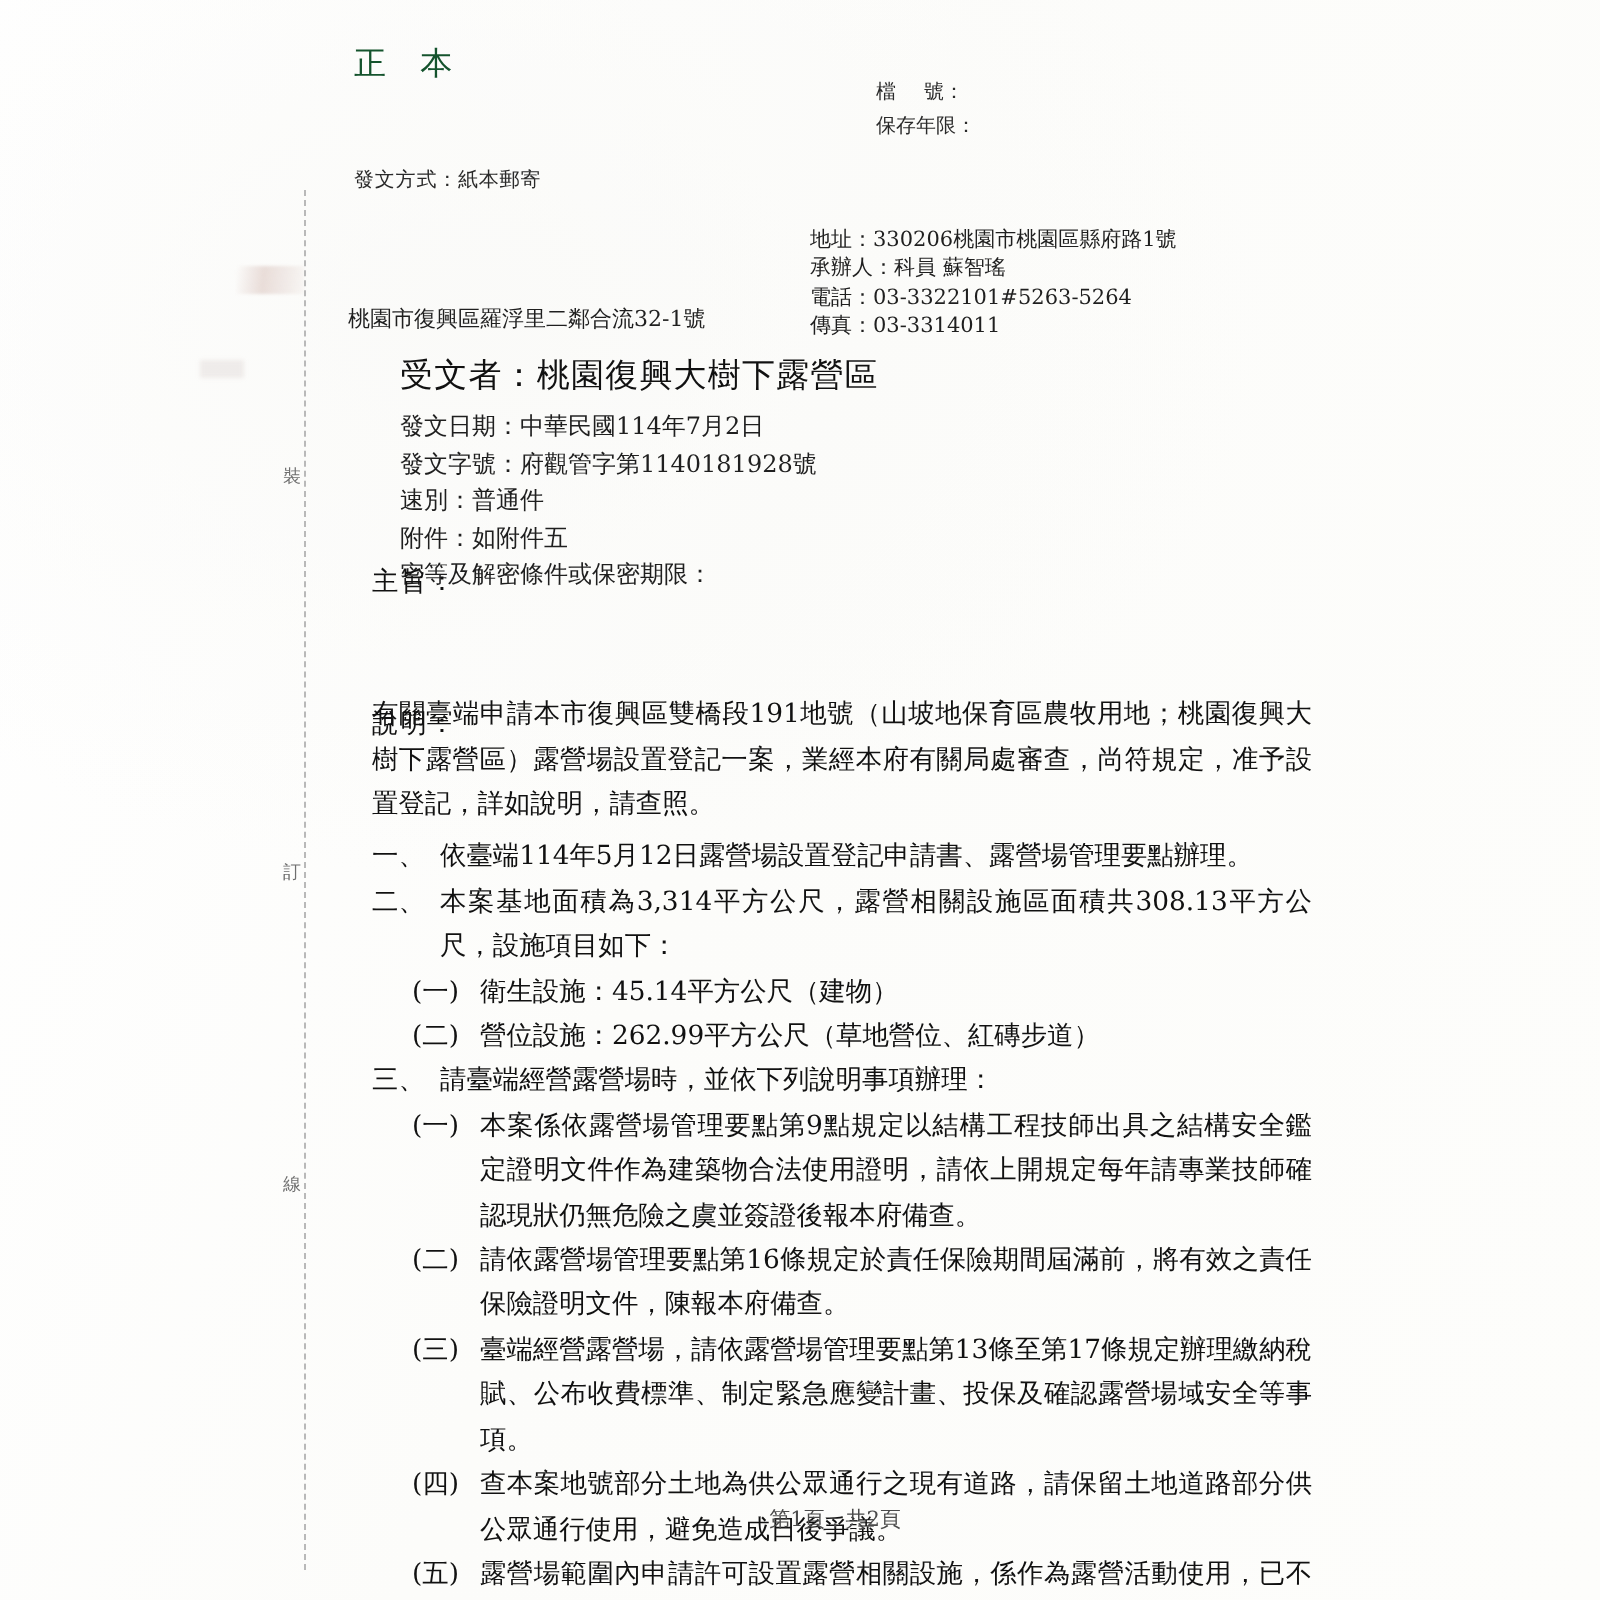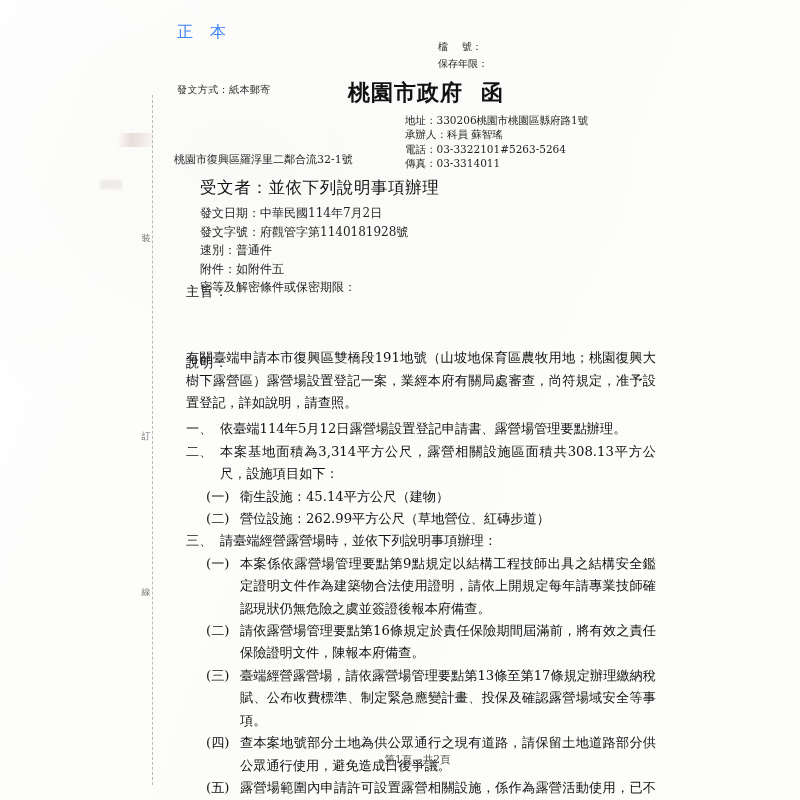--- a/index.html
+++ b/index.html
@@ -78,21 +78,21 @@
   .bm-2 { top: 430px; }
   .bm-3 { top: 586px; }
 
   
   .hdr-copytype {
     position: absolute;
     left: 177px;
     top: 22px;
     font-size: 16px;
     letter-spacing: 6px;
-    color: #3b82f6;
+    color: #14532d;
   }
   .hdr-sendmethod {
     position: absolute;
     left: 177px;
     top: 52px;
     font-size: 10px;
     letter-spacing: 0.4px;
     color: #2a2a2a;
     margin-top: 31px;
   }
@@ -241,33 +241,30 @@
   <div class="hdr-copytype">正 本</div>
   <div class="hdr-sendmethod">發文方式：紙本郵寄</div>
 
   <div class="archive-block">
     <div class="archive-no">
       <span>檔</span><span class="gap"></span><span>號：</span>
     </div>
     <div>保存年限：</div>
   </div>
 
-  <div class="doc-title">
-    <span>桃園市政府</span><span class="gap"></span><span>函</span>
-  </div>
 
   <div class="contact">
     <div>地址：330206桃園市桃園區縣府路1號</div>
     <div>承辦人：科員 蘇智瑤</div>
     <div>電話：03-3322101#5263-5264</div>
     <div>傳真：03-3314011</div>
   </div>
 
   <div class="recipient-addr">桃園市復興區羅浮里二鄰合流32-1號</div>
-  <div class="recipient-line">受文者：並依下列說明事項辦理</div>
+  <div class="recipient-line">受文者：桃園復興大樹下露營區</div>
 
   <div class="meta">
     <div>發文日期：中華民國114年7月2日</div>
     <div>發文字號：府觀管字第1140181928號</div>
     <div>速別：普通件</div>
     <div>附件：如附件五</div>
     <div>密等及解密條件或保密期限：</div>
   </div>
 
   <div class="section sec-subject">

